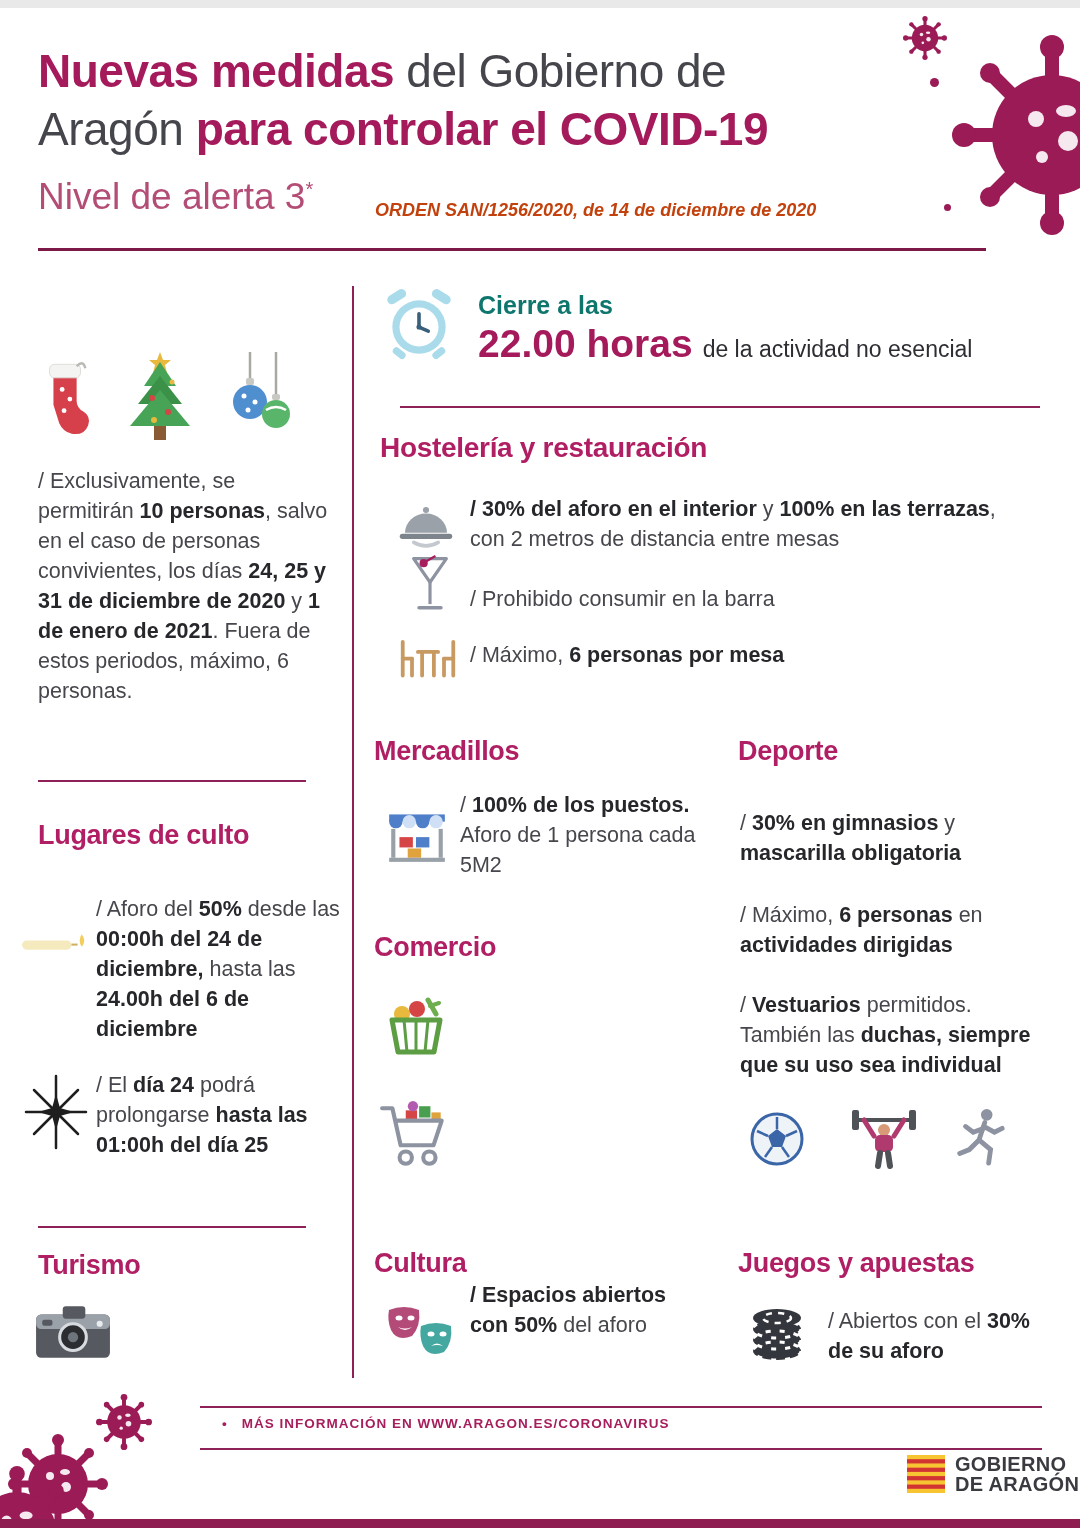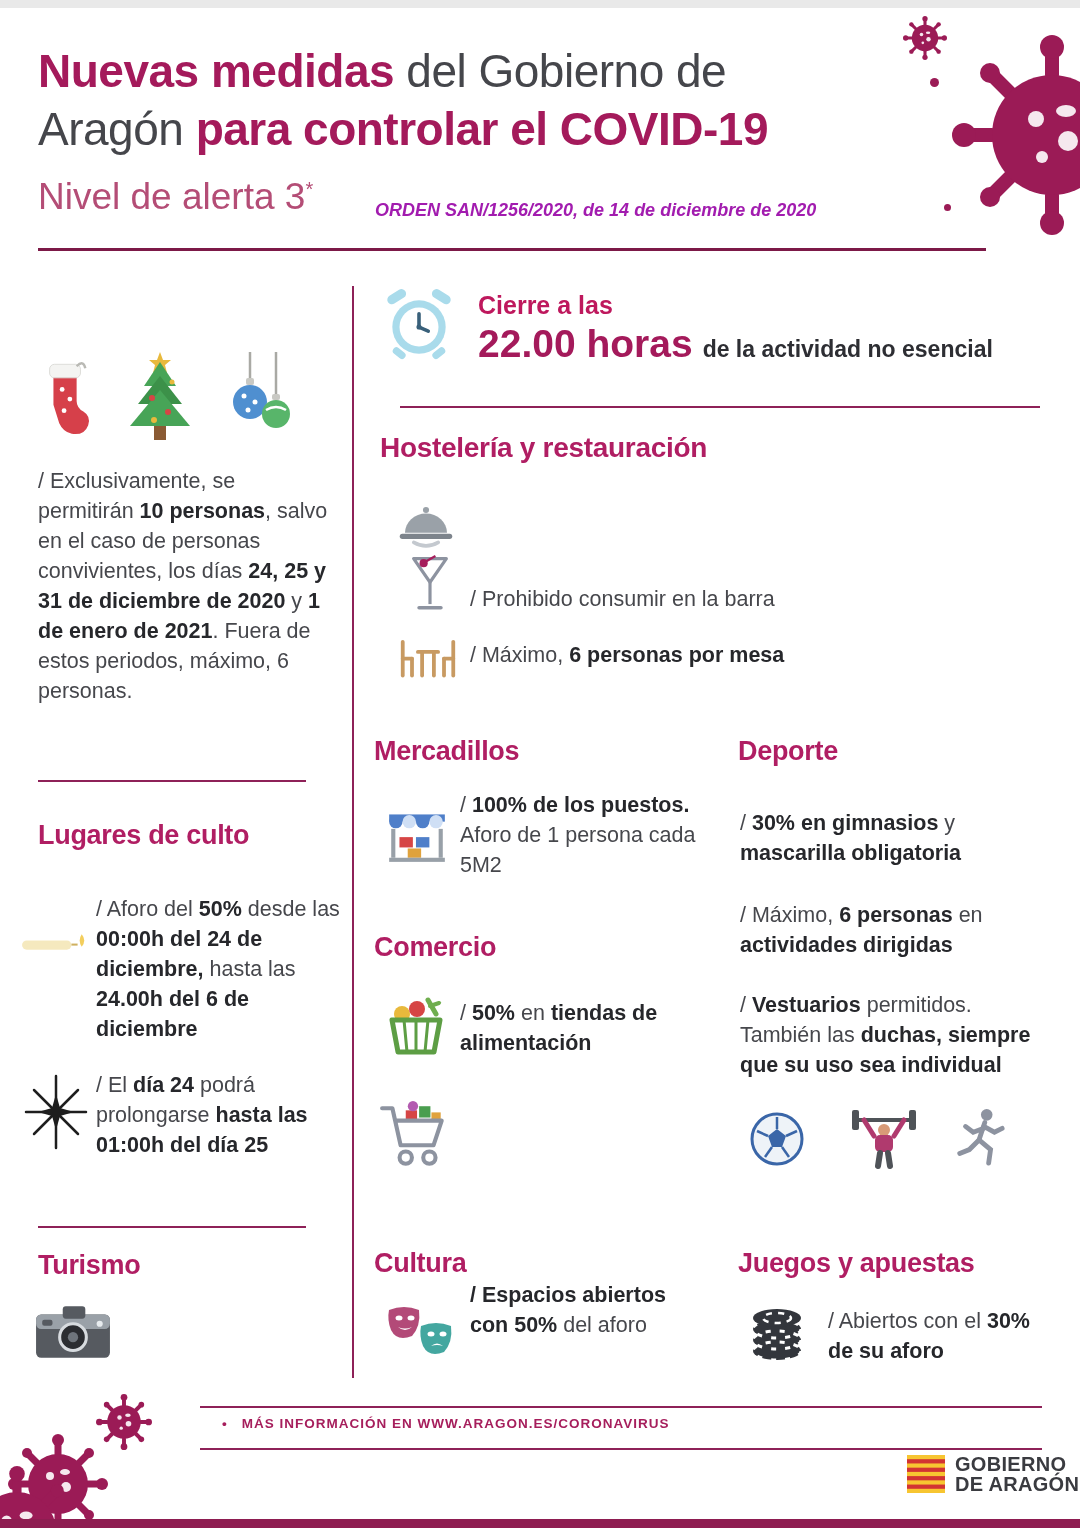--- a/index.html
+++ b/index.html
@@ -12,21 +12,21 @@
   .h-section{position:absolute;font-weight:700;font-size:27px;line-height:1.15;color:#b01e63;letter-spacing:-0.3px;}
   .body-text{position:absolute;font-size:21.5px;line-height:30px;color:#46474c;}
   .body-text .b{font-weight:700;color:#26272b;}
   .rule{position:absolute;background:#8e2158;}
   
   #title{position:absolute;left:38px;top:34px;width:920px;font-size:46px;line-height:58px;letter-spacing:-0.5px;}
   #title .t-accent{font-weight:700;color:#a41a5b;}
   #title .t-plain{font-weight:400;color:#45464b;}
   #alert{position:absolute;left:38px;top:168px;font-size:37px;font-weight:400;color:#b44d76;}
   #alert sup{font-size:20px;}
-  #order{position:absolute;left:375px;top:192px;font-size:18px;font-style:italic;font-weight:700;color:#a21caf;}
+  #order{position:absolute;left:375px;top:192px;font-size:18px;font-style:italic;font-weight:700;color:#c2410c;}
   #header-rule{left:38px;top:240px;width:948px;height:3px;background:#7c1947;}
   
   .virus{position:absolute;color:#9b1b56;}
   #virus-big{left:952px;top:22px;width:200px;height:210px;}
   #virus-small-top{left:903px;top:8px;width:44px;height:44px;}
   #virus-bl-1{left:96px;top:1386px;width:56px;height:56px;}
   #virus-bl-2{left:8px;top:1426px;width:100px;height:100px;}
   #virus-bl-3{left:-48px;top:1458px;width:130px;height:130px;}
   .virus-dot{position:absolute;border-radius:50%;background:#9b1b56;}
   #vdot1{left:930px;top:70px;width:9px;height:9px;}
@@ -47,24 +47,24 @@
   #candle-icon{position:absolute;left:20px;top:920px;width:72px;height:27px;opacity:.9;}
   #culto-item-1{left:96px;top:886px;width:248px;}
   #star-icon{position:absolute;left:18px;top:1066px;width:76px;height:76px;}
   #culto-item-2{left:96px;top:1062px;width:240px;}
   #turismo-title{left:38px;top:1242px;}
   #camera-icon{position:absolute;left:34px;top:1294px;width:78px;height:60px;}
   #turismo-body{left:134px;top:1300px;width:205px;}
   
   #clock-icon{position:absolute;left:380px;top:278px;width:78px;height:78px;}
   #closure-block{position:absolute;left:478px;top:283px;width:562px;}
-  .closure-prefix{font-size:25px;font-weight:700;color:#be185d;}
+  .closure-prefix{font-size:25px;font-weight:700;color:#0f766e;}
   .closure-line2{margin-top:2px;}
   .closure-time{font-size:39px;font-weight:700;color:#a41a5b;}
-  .closure-suffix{font-size:23px;font-weight:700;color:#2d2e33;margin-left:10px;}
+  .closure-suffix{font-size:23px;font-weight:400;color:#2d2e33;margin-left:10px;}
   
   #host-title{left:380px;top:424px;font-size:28px;}
   #cloche-icon{position:absolute;left:398px;top:492px;width:56px;height:48px;}
   #host-item-1{left:470px;top:486px;width:566px;}
   #cocktail-icon{position:absolute;left:410px;top:546px;width:40px;height:62px;}
   #host-item-2{left:470px;top:576px;width:520px;}
   #table-icon{position:absolute;left:396px;top:626px;width:64px;height:46px;}
   #host-item-3{left:470px;top:632px;width:520px;}
   
   #merc-title{left:374px;top:728px;}
@@ -395,40 +395,40 @@
     <div class="closure-line2">
       <span class="closure-time">22.00 horas</span><span class="closure-suffix">de la actividad no esencial</span>
     </div>
   </div>
   <div id="div-closure" class="rule"></div>
 
   <div id="host-title" class="h-section">Hostelería y restauración</div>
   <svg id="cloche-icon">
       <use href="#sym-cloche"></use>
     </svg>
+  <div id="host-item-1" class="body-text"><span class="b">/ 30% del aforo en el interior</span><span> y </span><span class="b">100% en las terrazas</span><span>, con 2 metros de distancia entre mesas</span></div>
   <svg id="cocktail-icon">
       <use href="#sym-cocktail"></use>
     </svg>
   <div id="host-item-2" class="body-text"><span>/ Prohibido consumir en la barra</span></div>
   <svg id="table-icon">
       <use href="#sym-table"></use>
     </svg>
   <div id="host-item-3" class="body-text"><span>/ Máximo, </span><span class="b">6 personas por mesa</span></div>
 
   <div id="merc-title" class="h-section">Mercadillos</div>
   <svg id="market-icon">
       <use href="#sym-market"></use>
     </svg>
   <div id="merc-body" class="body-text"><span>/ </span><span class="b">100% de los puestos.</span><span> Aforo de 1 persona cada 5M2</span></div>
 
   <div id="comercio-title" class="h-section">Comercio</div>
   <svg id="basket-icon">
       <use href="#sym-basket"></use>
     </svg>
-  <div id="com-item-1" class="body-text"><span>/ </span><span class="b">50%</span><span> en </span><span class="b">tiendas de alimentación</span></div>
   <svg id="cart-icon">
       <use href="#sym-cart"></use>
     </svg>
 
   <div id="cultura-title" class="h-section">Cultura</div>
   <svg id="masks-icon">
       <use href="#sym-masks"></use>
     </svg>
   <div id="cultura-body" class="body-text"><span class="b">/ Espacios abiertos con 50%</span><span> del aforo</span></div>
 

